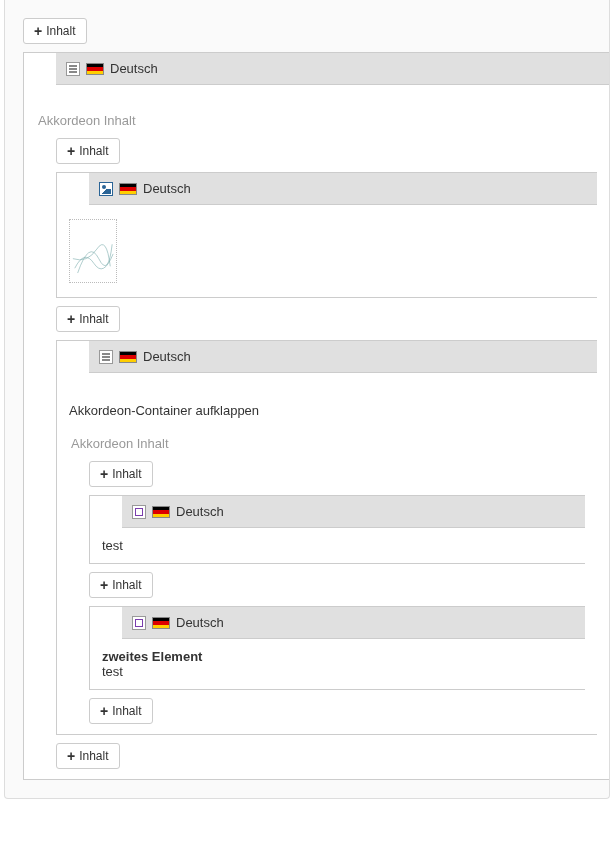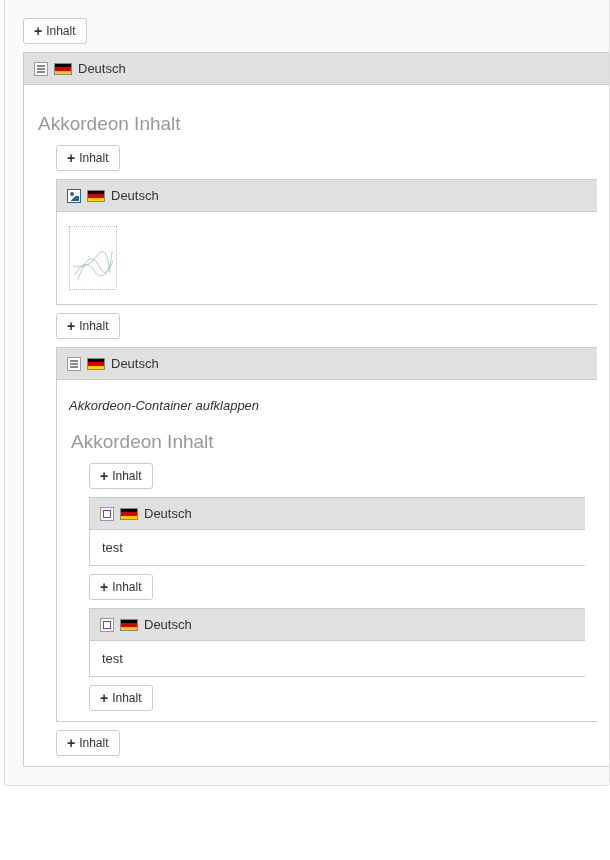--- a/index.html
+++ b/index.html
@@ -43,20 +43,21 @@
     margin-top: 8px;
     background: #fff;
   }
   .block-header {
     background: #e0e0e0;
     padding: 8px 10px;
     display: flex;
     align-items: center;
     gap: 6px;
     border-bottom: 1px solid #ccc;
+    margin-left: 32px;
   }
   .type-icon {
     width: 14px;
     height: 14px;
     border: 1px solid #999;
     background: #fff;
     display: inline-flex;
     align-items: center;
     justify-content: center;
     font-size: 9px;
@@ -97,30 +98,29 @@
     height: 12px;
     display: inline-block;
     background: linear-gradient(to bottom, #000 0 33.3%, #dd0000 33.3% 66.6%, #ffce00 66.6% 100%);
     border: 1px solid #888;
   }
   .block-body {
     padding: 10px 12px;
   }
   .section-label {
     color: #999;
-    font-size: 19px;
+    font-size: 13px;
     margin: 18px 0 10px 2px;
   }
   .indent {
     padding-left: 20px;
     padding-right: 0;
   }
   .italic {
-    font-style: italic;
-    margin: 8px 0 8px 0;
+    margin: 20px 0 8px 0;
   }
   .thumb {
     width: 48px;
     height: 64px;
     border: 1px dotted #bbb;
     margin: 4px 0;
     background: #fff;
     position: relative;
     overflow: hidden;
   }
@@ -228,20 +228,21 @@
               </button>
 
               
               <div class="block">
                 <div class="block-header">
                   <span class="type-icon item"></span>
                   <span class="flag"></span>
                   <span>Deutsch</span>
                 </div>
                 <div class="block-body">
+                  <div class="strong">zweites Element</div>
                   <div>test</div>
                 </div>
               </div>
 
               <div class="spacer"></div>
 
               <button class="btn">
                 <span class="plus-icon">+</span>
                 <span>Inhalt</span>
               </button>

